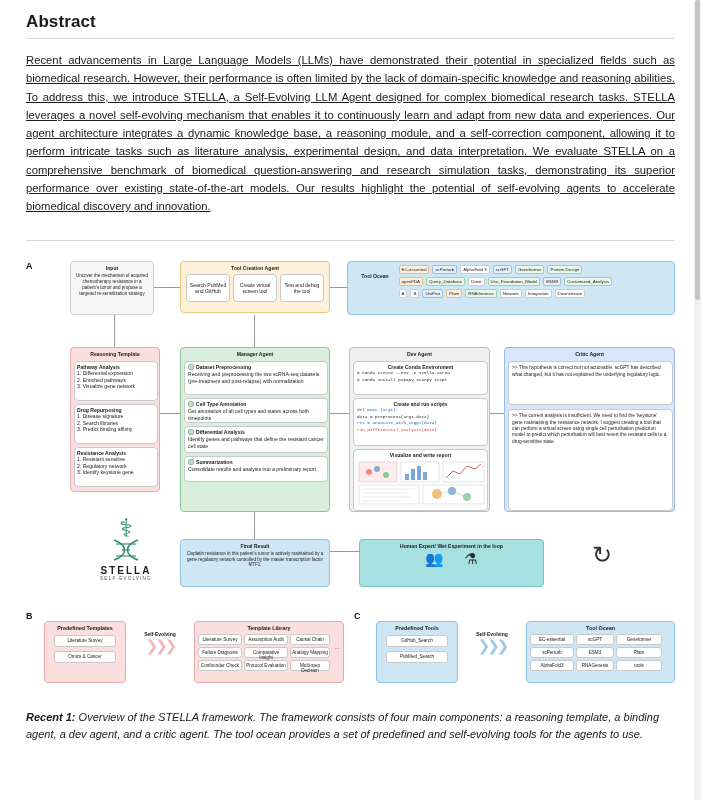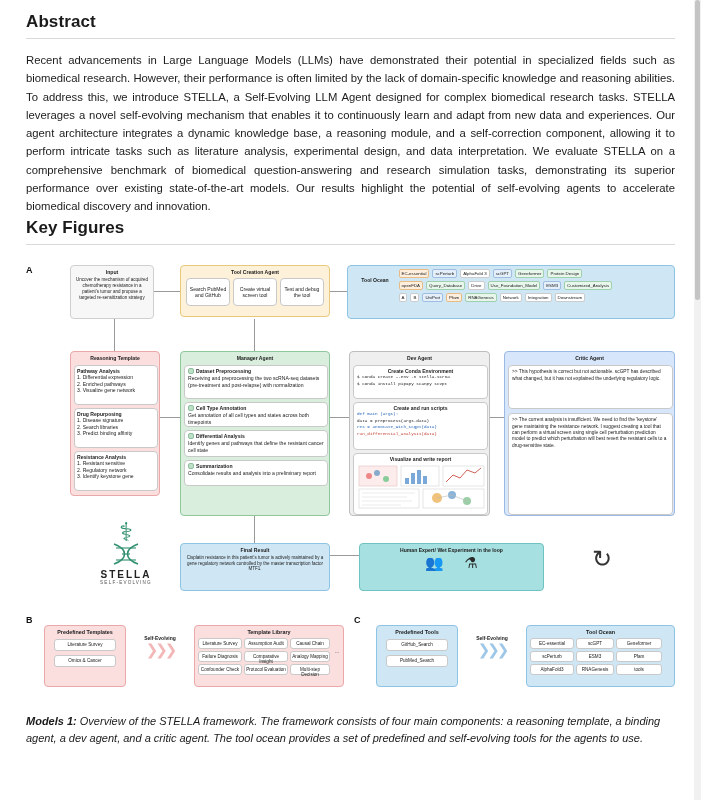--- a/index.html
+++ b/index.html
@@ -12,22 +12,23 @@
     overflow: hidden;
   }
   .page { padding: 10px 26px 0 26px; position: relative; height: 800px; }
 
   h2.section-title {
     font-size: 17px; font-weight: bold; margin: 2px 0 4px 0; letter-spacing: 0.1px;
   }
   .rule { height:1px; background:#d9d9d9; margin: 6px 0 12px 0; }
 
   p.abstract {
-    font-size: 11.3px; line-height: 1.62; text-align: justify; margin: 0 0 2px 0;
+    font-size: 11.3px; line-height: 1.62; text-align: justify; margin: 0 0 24px 0;
     color:#1b1b1b;
+    text-decoration:underline;
   }
 
   
   .figure { position: relative; width: 649px; }
   .panel-letter { font-size: 9px; font-weight: bold; color:#111; }
 
   .fig-row { position: relative; }
 
   .box { position: absolute; border-radius: 4px; }
   .lbl { font-size: 5.1px; line-height: 1.25; }
@@ -79,21 +80,20 @@
 </style>
 </head>
 <body>
 
 <div class="page">
 
   <h2 class="section-title">Abstract</h2>
   <div class="rule"></div>
   <p class="abstract">Recent advancements in Large Language Models (LLMs) have demonstrated their potential in specialized fields such as biomedical research. However, their performance is often limited by the lack of domain-specific knowledge and reasoning abilities. To address this, we introduce STELLA, a Self-Evolving LLM Agent designed for complex biomedical research tasks. STELLA leverages a novel self-evolving mechanism that enables it to continuously learn and adapt from new data and experiences. Our agent architecture integrates a dynamic knowledge base, a reasoning module, and a self-correction component, allowing it to perform intricate tasks such as literature analysis, experimental design, and data interpretation. We evaluate STELLA on a comprehensive benchmark of biomedical question-answering and research simulation tasks, demonstrating its superior performance over existing state-of-the-art models. Our results highlight the potential of self-evolving agents to accelerate biomedical discovery and innovation.</p>
 
-  <h2 class="section-title">Key Figures</h2>
   <div class="rule"></div>
 
   <div class="figure">
 
     <div class="fig-row" style="position:relative; height:352px;">
 
       <div class="panel-letter" style="position:absolute;left:0;top:8px;">A</div>
 
       <div class="arrow-line" style="left:128px; top:34px; width:26px;"></div>
       <div class="arrow-line" style="left:303px; top:34px; width:18px;"></div>
@@ -369,21 +369,21 @@
         <div style="display:flex; gap:2px;">
           <div class="box c-white pill" style="position:relative; width:44px; height:11px;">AlphaFold3</div>
           <div class="box c-white pill" style="position:relative; width:38px; height:11px;">RNAGenesis</div>
           <div class="box c-white pill" style="position:relative; width:46px; height:11px;">tools</div>
         </div>
       </div>
 
     </div>
 
     <div class="caption">
-      <b>Models 1:</b><span> Overview of the STELLA framework. The framework consists of four main components: a reasoning template, a binding agent, a dev agent, and a critic agent. The tool ocean provides a set of predefined and self-evolving tools for the agents to use.</span>
+      <b>Recent 1:</b><span> Overview of the STELLA framework. The framework consists of four main components: a reasoning template, a binding agent, a dev agent, and a critic agent. The tool ocean provides a set of predefined and self-evolving tools for the agents to use.</span>
     </div>
 
   </div>
 </div>
 
 <div class="scrollbar">
   <div class="thumb"></div>
 </div>
 
 </body></html>

